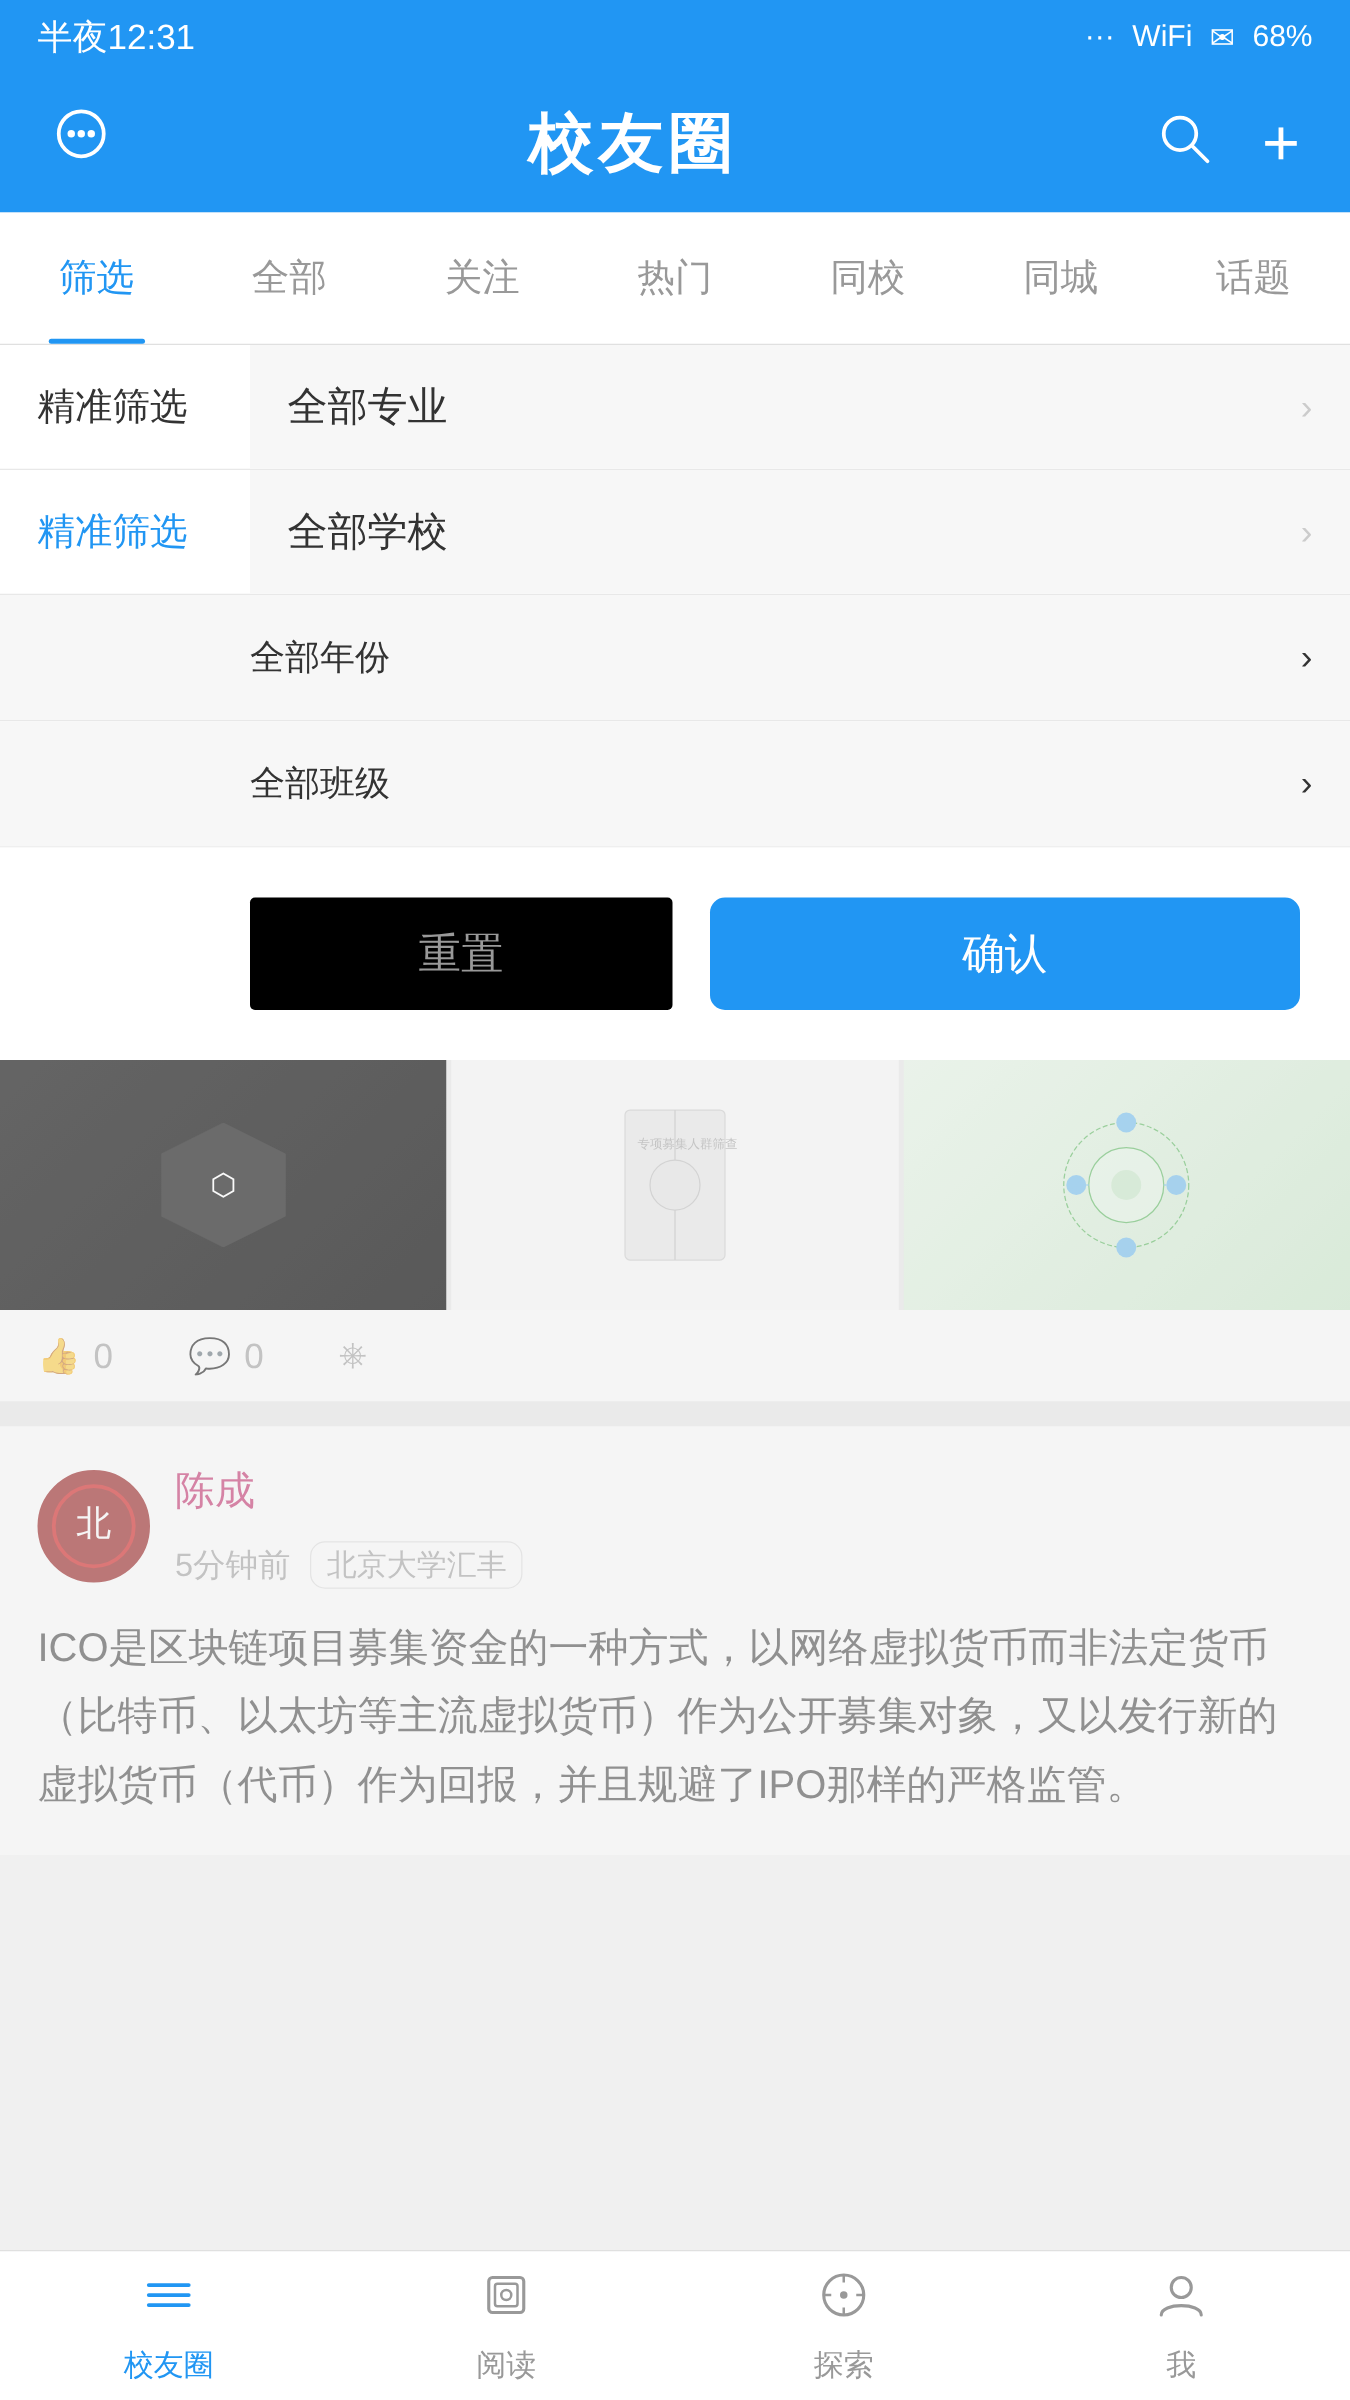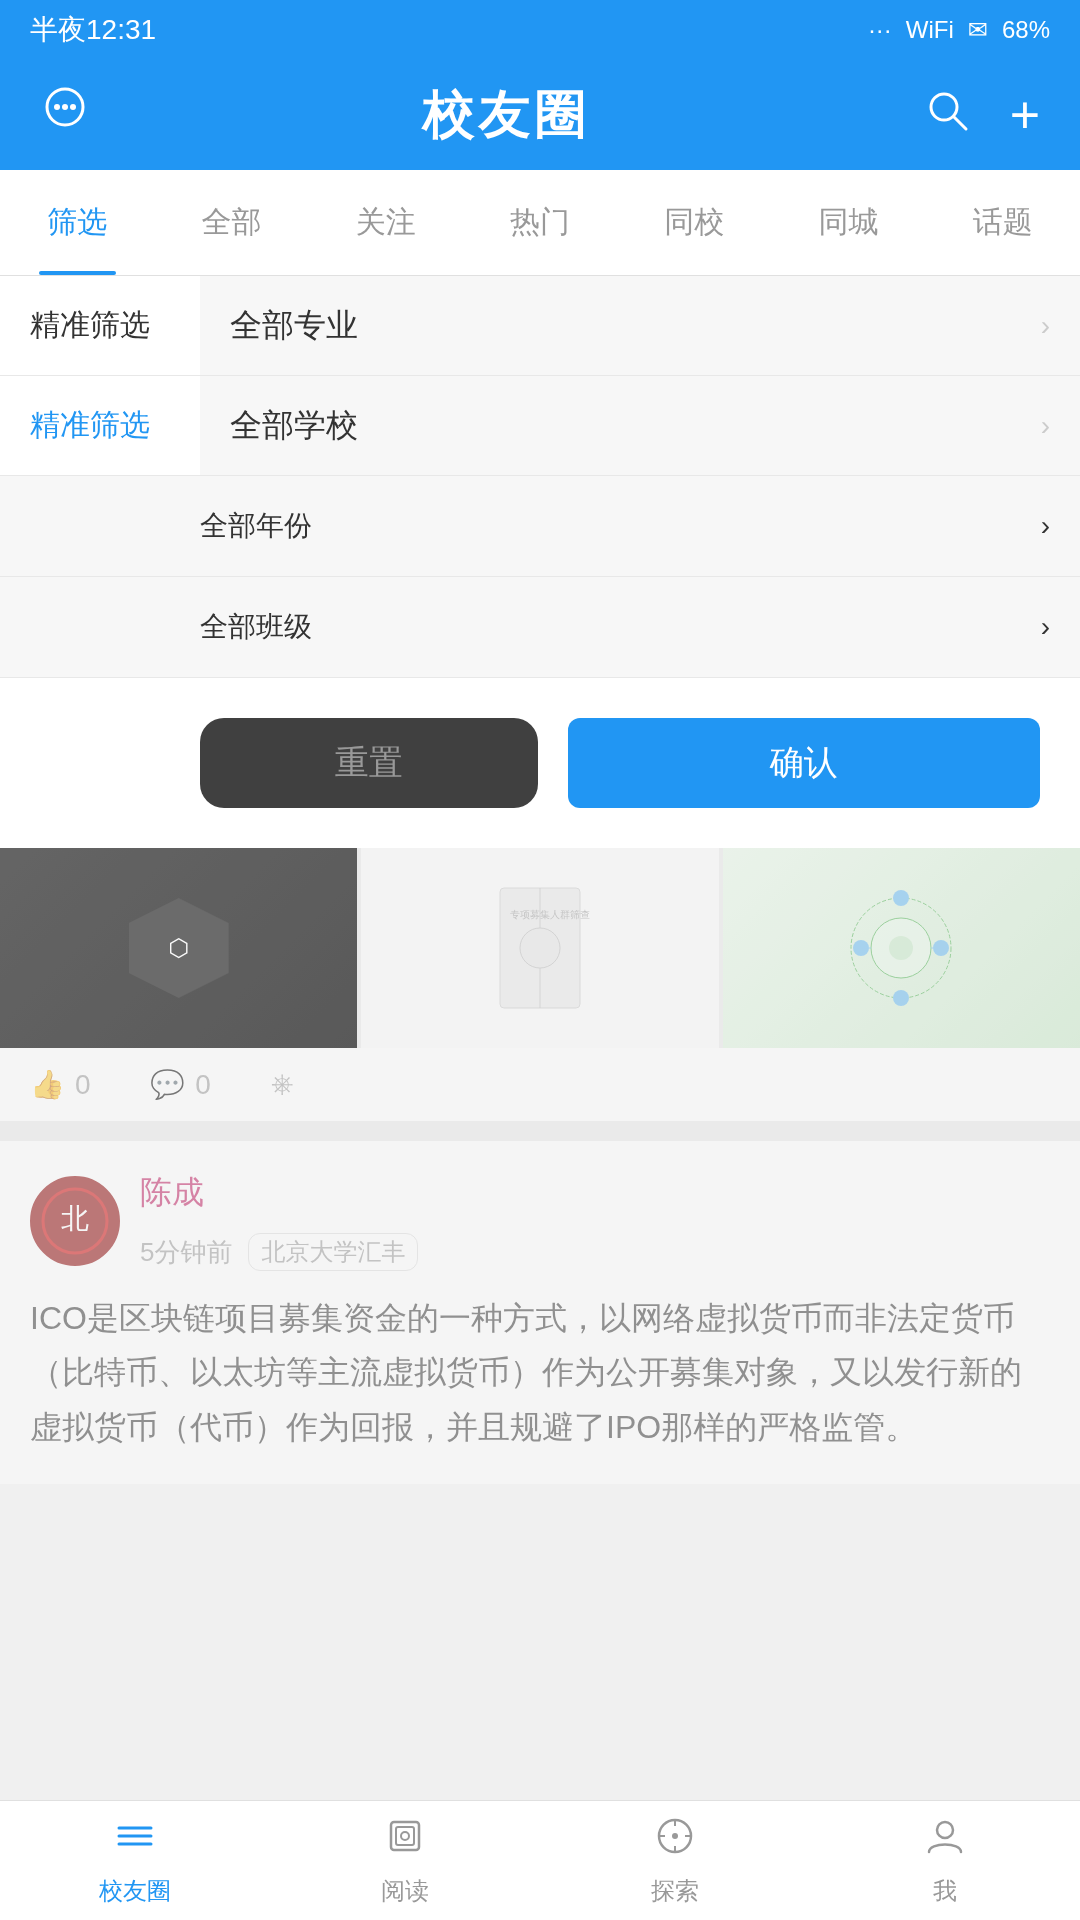--- a/index.html
+++ b/index.html
@@ -138,23 +138,23 @@
     
     .action-buttons {
       display: flex;
       padding: 40px 40px 40px 200px;
       gap: 30px;
       background: white;
     }
     .btn-reset {
       flex: 1;
       height: 90px;
-      background: #404040;
+      background: #000000;
       border: none;
-      border-radius: 24px;
+      border-radius: 4px;
       font-size: 34px;
       color: #999;
       cursor: pointer;
     }
     .btn-confirm {
       flex: 1.4;
       height: 90px;
       background: #2196F3;
       border: none;
       border-radius: 12px;

